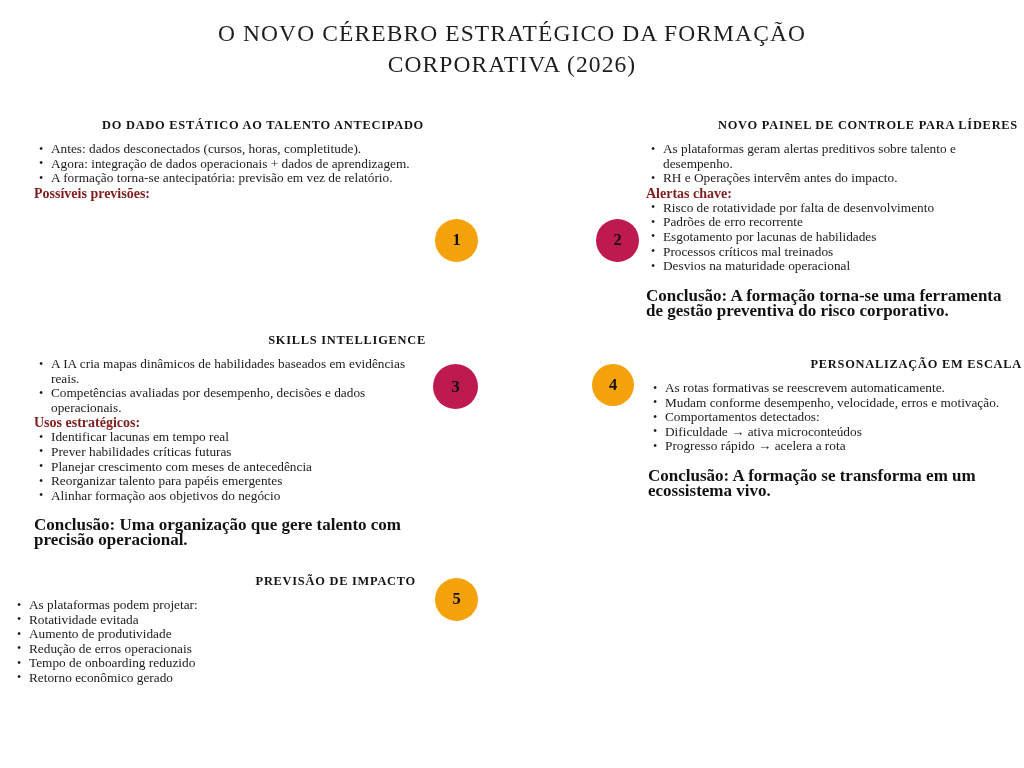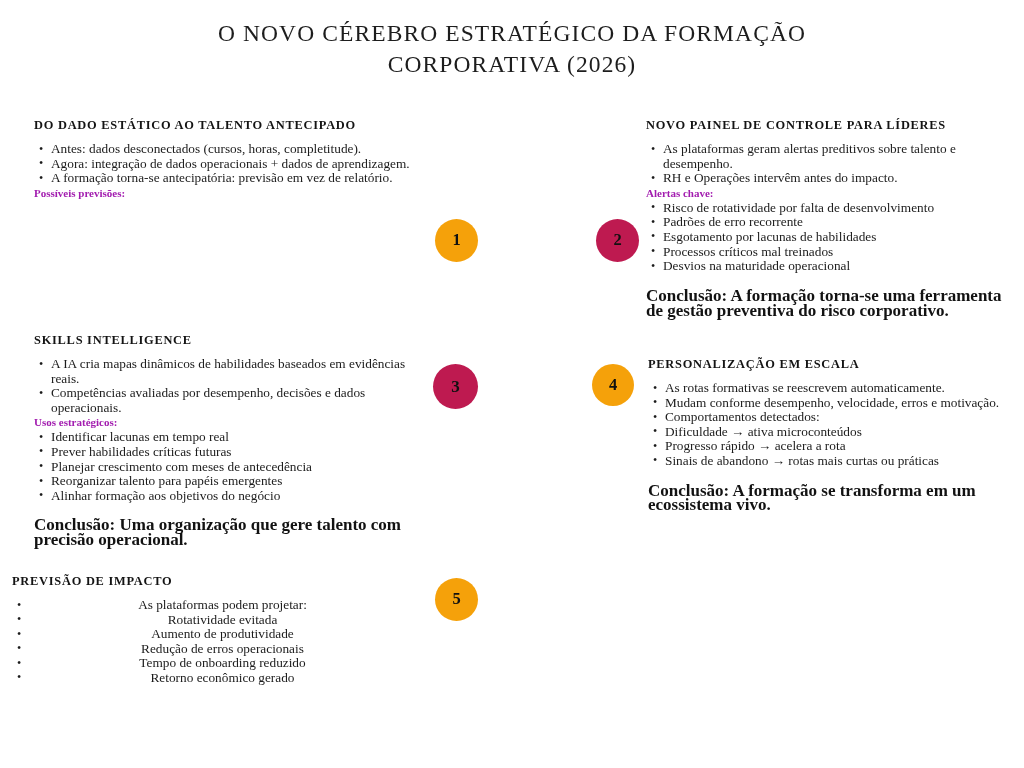--- a/index.html
+++ b/index.html
@@ -40,21 +40,21 @@
   
   .section {
     position: absolute;
   }
 
   .sec-heading {
     font-family: "Liberation Serif", "DejaVu Serif", serif;
     font-weight: bold;
     font-size: 12.4px;
     letter-spacing: 0.75px;
-    text-align: left;
+    text-align: right;
     color: #141414;
     margin: 0 0 9px 0;
     line-height: 15px;
   }
 
   .body-text {
     font-size: 13.3px;
     line-height: 14.6px;
     color: #1b1b1b;
   }
@@ -74,23 +74,23 @@
     content: "\2022";
     position: absolute;
     left: 5px;
     top: -0.5px;
     font-size: 12px;
     color: #1b1b1b;
   }
 
   .sub-label {
     font-weight: bold;
-    font-size: 11px;
+    font-size: 14px;
     line-height: 15px;
-    color: #a21caf;
+    color: #7f1d1d;
     margin: 0;
   }
 
   .conclusion {
     font-weight: bold;
     font-size: 17px;
     line-height: 14.8px;
     color: #121212;
     margin-top: 15px;
   }
@@ -119,21 +119,21 @@
   #section-3 .sec-heading { }
   #section-2 .sec-heading { }
 
   #circle-1 { left: 435px; top: 219px; width: 43px;  height: 43px;  background: #F5A10A; font-size: 16.5px; }
   #circle-2 { left: 596px; top: 219px; width: 43px;  height: 43px;  background: #BE1A50; font-size: 16.5px; }
   #circle-3 { left: 433px; top: 364px; width: 45px;  height: 45px;  background: #BE1A50; font-size: 17px; }
   #circle-4 { left: 592px; top: 364px; width: 42px;  height: 42px;  background: #F5A10A; font-size: 16.5px; }
   #circle-5 { left: 435px; top: 578px; width: 43px;  height: 43px;  background: #F5A10A; font-size: 16.5px; }
 
   
-  #section-5 ul.bullets > li { padding-left: 17px; text-align: center; }
+  #section-5 ul.bullets > li { padding-left: 17px; }
 </style>
 </head>
 <body>
 
 <div class="canvas">
 
   <div class="title">O NOVO CÉREBRO ESTRATÉGICO DA FORMAÇÃO CORPORATIVA (2026)</div>
 
   <div class="section" id="section-1">
     <div class="sec-heading">DO DADO ESTÁTICO AO TALENTO ANTECIPADO</div>
@@ -187,21 +187,20 @@
 
   <div class="section" id="section-4">
     <div class="sec-heading">PERSONALIZAÇÃO EM ESCALA</div>
     <div class="body-text">
       <ul class="bullets">
         <li>As rotas formativas se reescrevem automaticamente.</li>
         <li>Mudam conforme desempenho, velocidade, erros e motivação.</li>
         <li>Comportamentos detectados:</li>
         <li>Dificuldade → ativa microconteúdos</li>
         <li>Progresso rápido → acelera a rota</li>
-        <li>Sinais de abandono → rotas mais curtas ou práticas</li>
       </ul>
       <div class="conclusion">Conclusão: A formação se transforma em um ecossistema vivo.</div>
     </div>
   </div>
 
   <div class="section" id="section-5">
     <div class="sec-heading">PREVISÃO DE IMPACTO</div>
     <div class="body-text">
       <ul class="bullets">
         <li>As plataformas podem projetar:</li>

